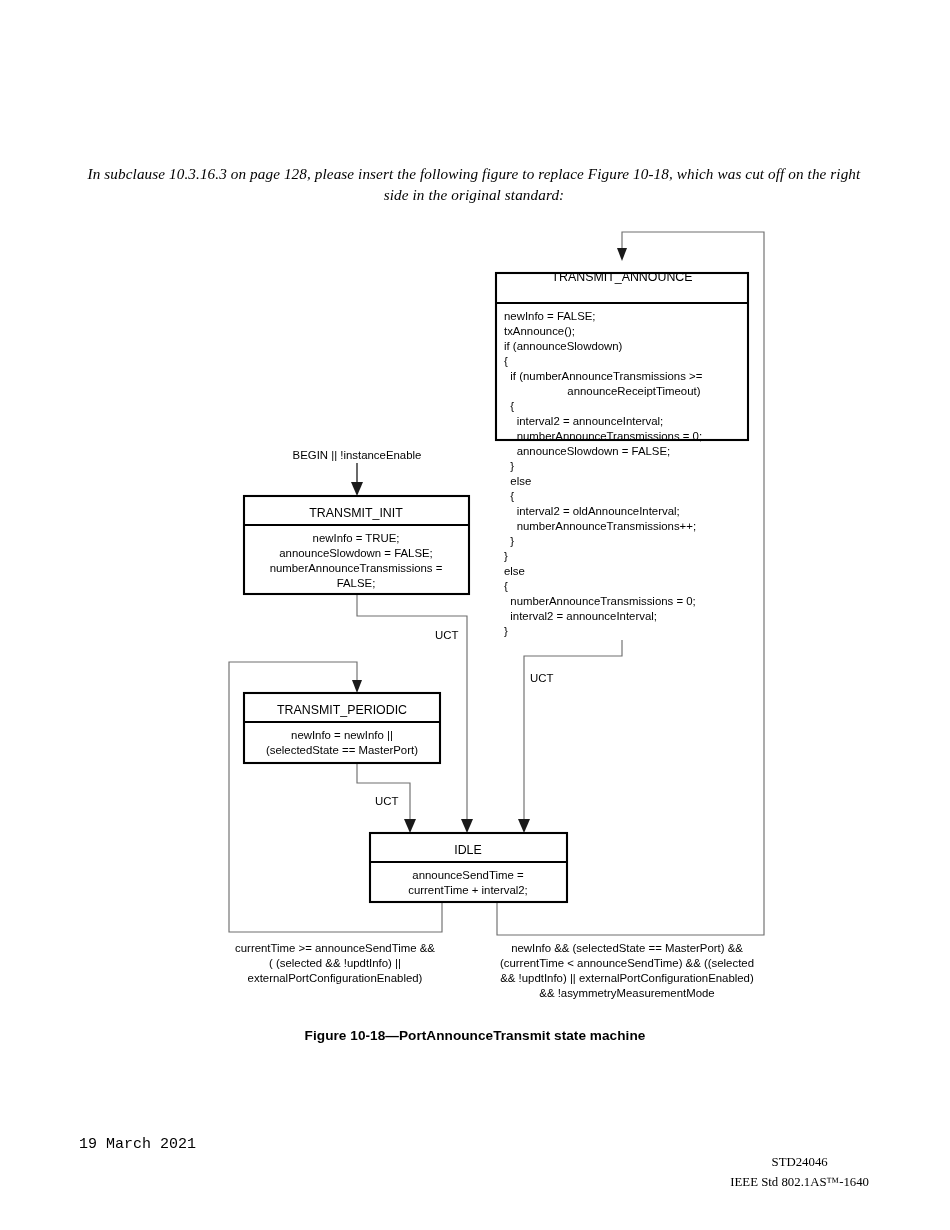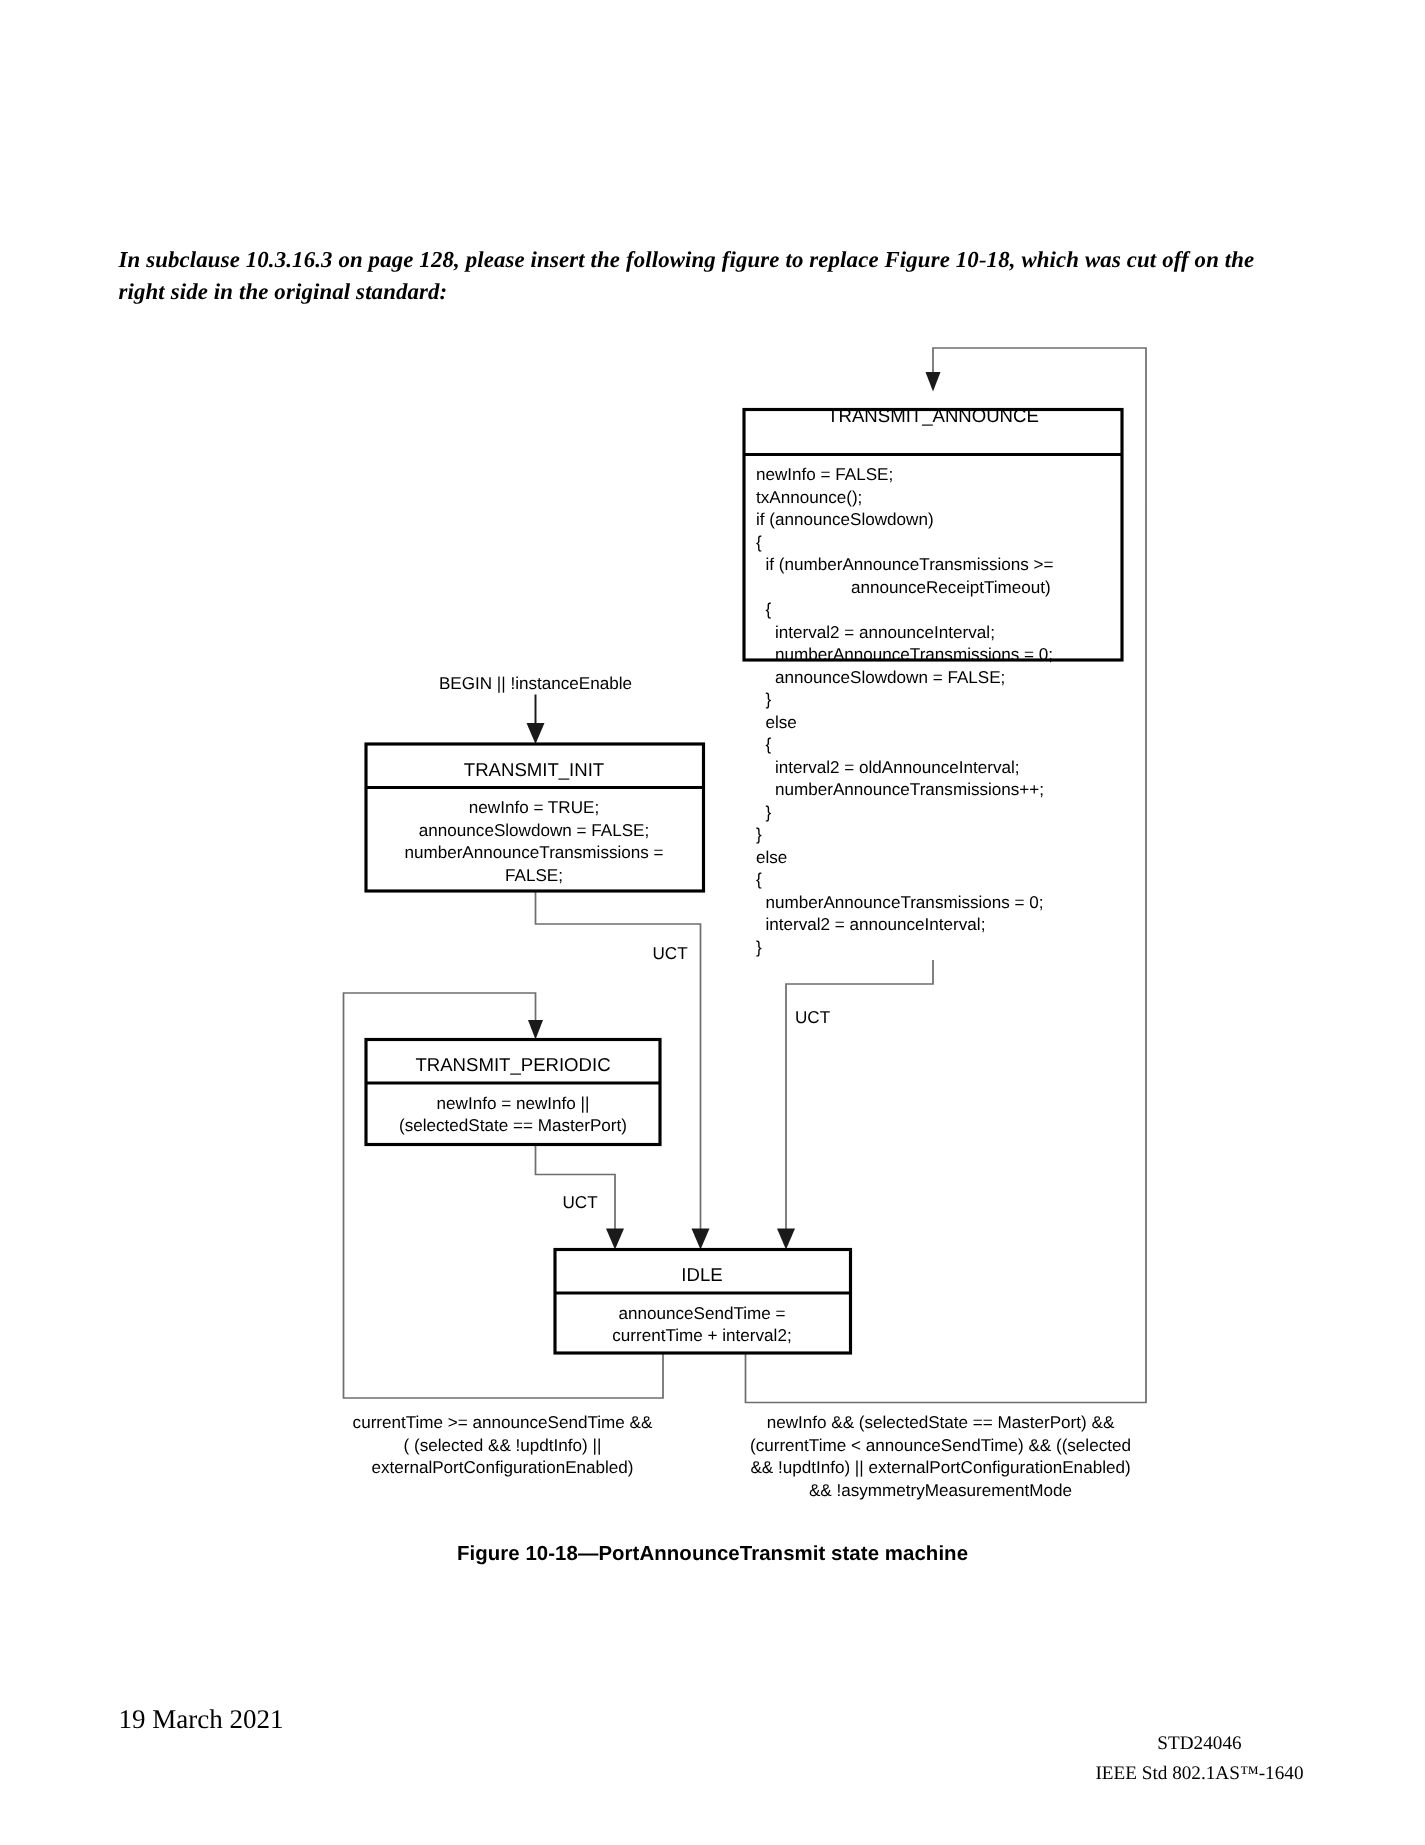--- a/index.html
+++ b/index.html
@@ -11,44 +11,44 @@
     position:relative;
     overflow:hidden;
   }
   .page{position:absolute;left:0;top:0;width:950px;height:1230px;}
 
   .intro{
     position:absolute;
     left:79px; top:163px; width:790px;
     font-family:"Liberation Serif", serif;
     font-style:italic;
-    font-weight:bold;
+    font-weight:normal;
     font-size:15.2px;
     line-height:21px;
     letter-spacing:0.1px;
-    text-align:left;
+    text-align:center;
   }
 
   .figure-area{position:absolute;left:0;top:215px;width:950px;height:810px;margin-left:22px;}
   .figure-area svg{display:block;}
 
   .fig-caption{
     position:absolute;
     left:0; top:1028px; width:950px;
     text-align:center;
     font-size:13.6px;
     font-weight:bold;
     letter-spacing:0.05px;
   }
 
   .footer-date{
     position:absolute;
     left:79px; top:1136px;
-    font-family:Liberation Serif, serif;
-    font-size:18px;
+    font-family:Liberation Mono, monospace;
+    font-size:15px;
   }
   .footer-right{
     position:absolute;
     right:81px; top:1152px;
     text-align:center;
     font-family:"Liberation Serif", serif;
     font-size:12.8px;
     line-height:20px;
   }
 

